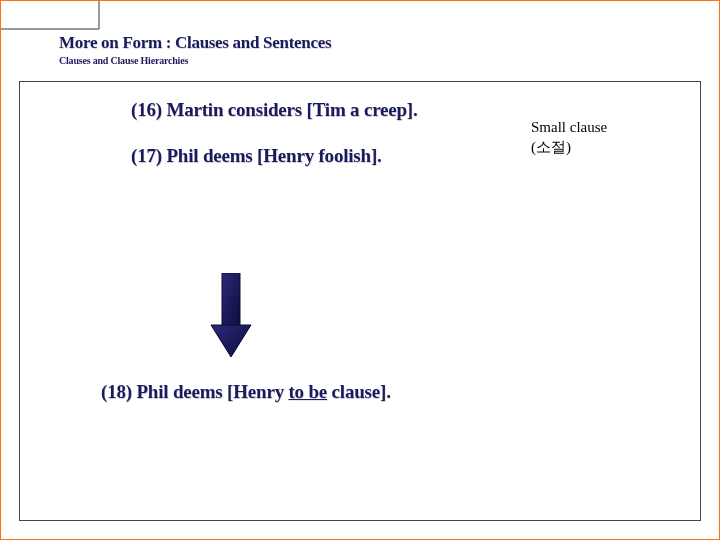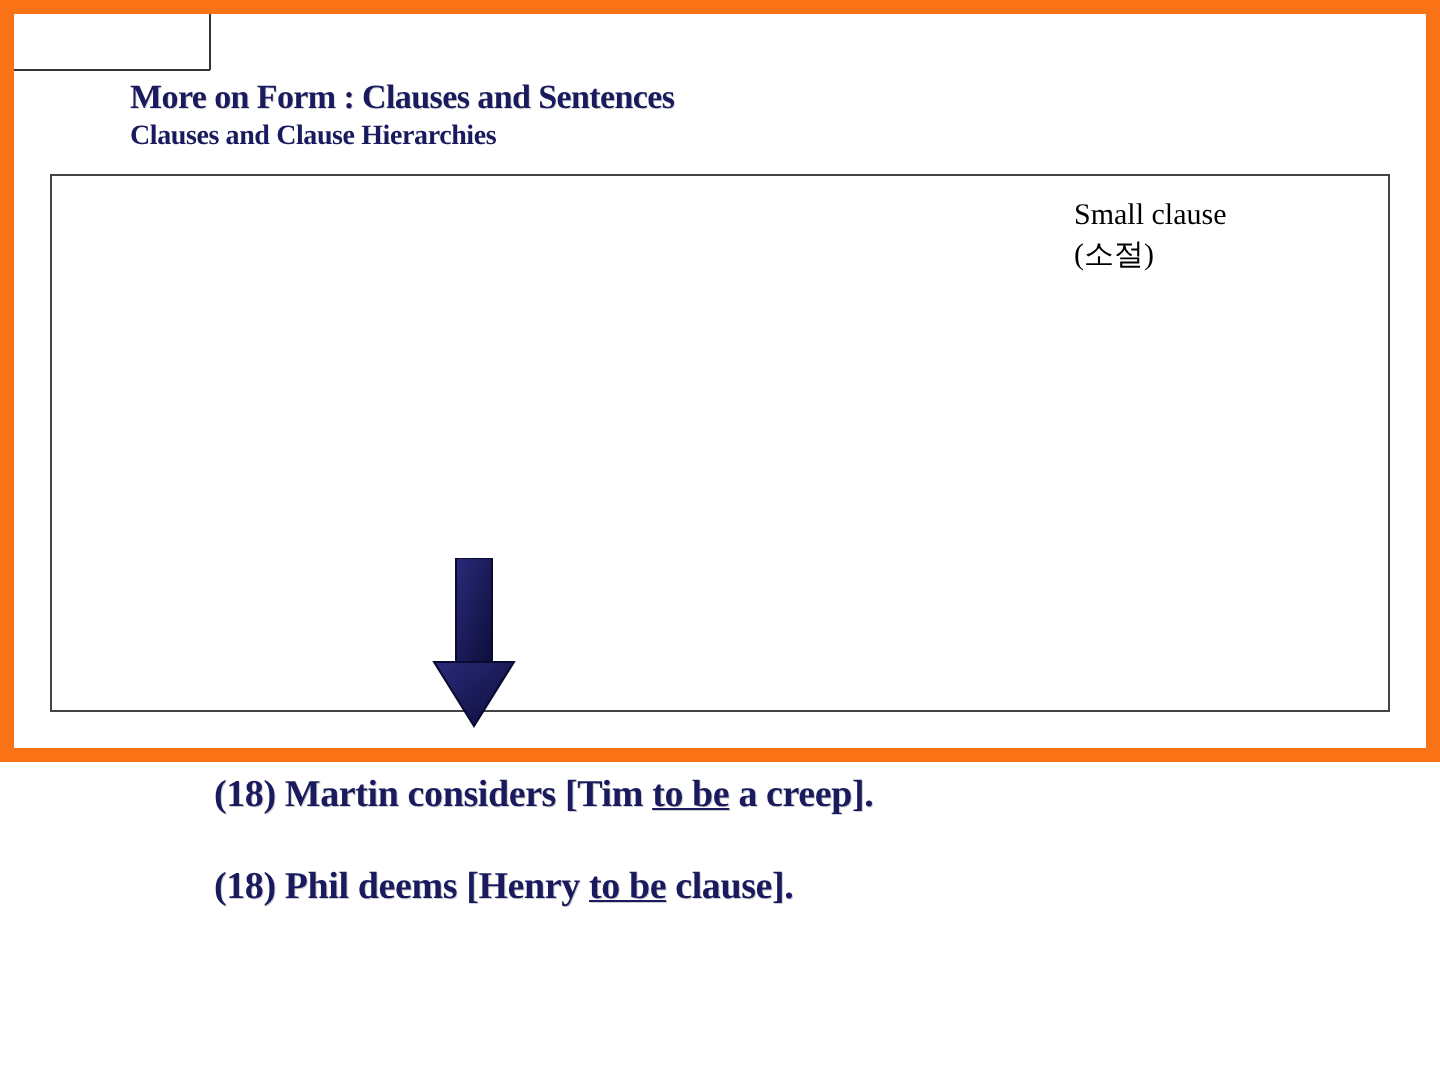--- a/index.html
+++ b/index.html
@@ -7,38 +7,38 @@
     width: 720px;
     height: 540px;
     background: #ffffff;
     font-family: Georgia, "Times New Roman", serif;
     color: #1a1a5e;
     position: relative;
     overflow: hidden;
   }
   .slide {
     width: 720px;
-    height: 381px;
+    height: 540px;
     position: relative;
-    border: 7px solid #f97316;
+    border: 1px solid #f97316;
   }
   .header {
     position: absolute;
     top: 32px;
     left: 58px;
   }
   .title {
     font-size: 17px;
     font-weight: bold;
     color: #1a1a5e;
     text-shadow: 0.5px 0.5px 0 rgba(0,0,0,0.15);
     letter-spacing: -0.3px;
   }
   .subtitle {
-    font-size: 14px;
+    font-size: 10px;
     font-weight: bold;
     color: #1a1a5e;
     margin-top: 2px;
     letter-spacing: -0.2px;
   }
   .frame {
     position: absolute;
     top: 80px;
     left: 18px;
     right: 18px;
@@ -53,21 +53,21 @@
   .ex-line {
     font-size: 19px;
     font-weight: bold;
     color: #1a1a5e;
     margin-bottom: 24px;
     text-shadow: 0.5px 0.5px 0 rgba(0,0,0,0.2);
     letter-spacing: -0.2px;
   }
   .annotation {
     position: absolute;
-    top: 91px;
+    top: 116px;
     left: 530px;
     font-family: "Times New Roman", serif;
     font-size: 15px;
     color: #000;
     line-height: 1.35;
     font-weight: normal;
   }
   .arrow-wrap {
     position: absolute;
     top: 272px;
@@ -90,20 +90,24 @@
     <line x1="98" y1="0" x2="98" y2="28" stroke="#333" stroke-width="1"></line>
   </svg>
 
   <div class="header">
     <div class="title">More on Form : Clauses and Sentences</div>
     <div class="subtitle">Clauses and Clause Hierarchies</div>
   </div>
 
   <div class="frame"></div>
 
+  <div class="examples-top">
+    <div class="ex-line">(16) Martin considers [Tim a creep].</div>
+    <div class="ex-line">(17) Phil deems [Henry foolish].</div>
+  </div>
 
   <div class="annotation">
     <div>Small clause</div>
     <div> (소절)</div>
   </div>
 
   <div class="arrow-wrap">
     <svg width="44" height="86" viewBox="0 0 44 86">
       <defs>
         <linearGradient id="ag" x1="0" y1="0" x2="1" y2="1">
@@ -111,20 +115,17 @@
           <stop offset="100%" stop-color="#0d0d3a"></stop>
         </linearGradient>
       </defs>
       <rect x="13" y="0" width="18" height="54" fill="url(#ag)" stroke="#0a0a30" stroke-width="1"></rect>
       <polygon points="2,52 42,52 22,84" fill="url(#ag)" stroke="#0a0a30" stroke-width="1"></polygon>
     </svg>
   </div>
 
   <div class="examples-bottom">
     <div class="ex-line">
-      <span>(18) Martin considers [Tim </span><span class="u">to be</span><span> a creep].</span>
-    </div>
-    <div class="ex-line">
       <span>(18) Phil deems [Henry </span><span class="u">to be</span><span> clause].</span>
     </div>
   </div>
 
 </div>
 
 </body></html>

